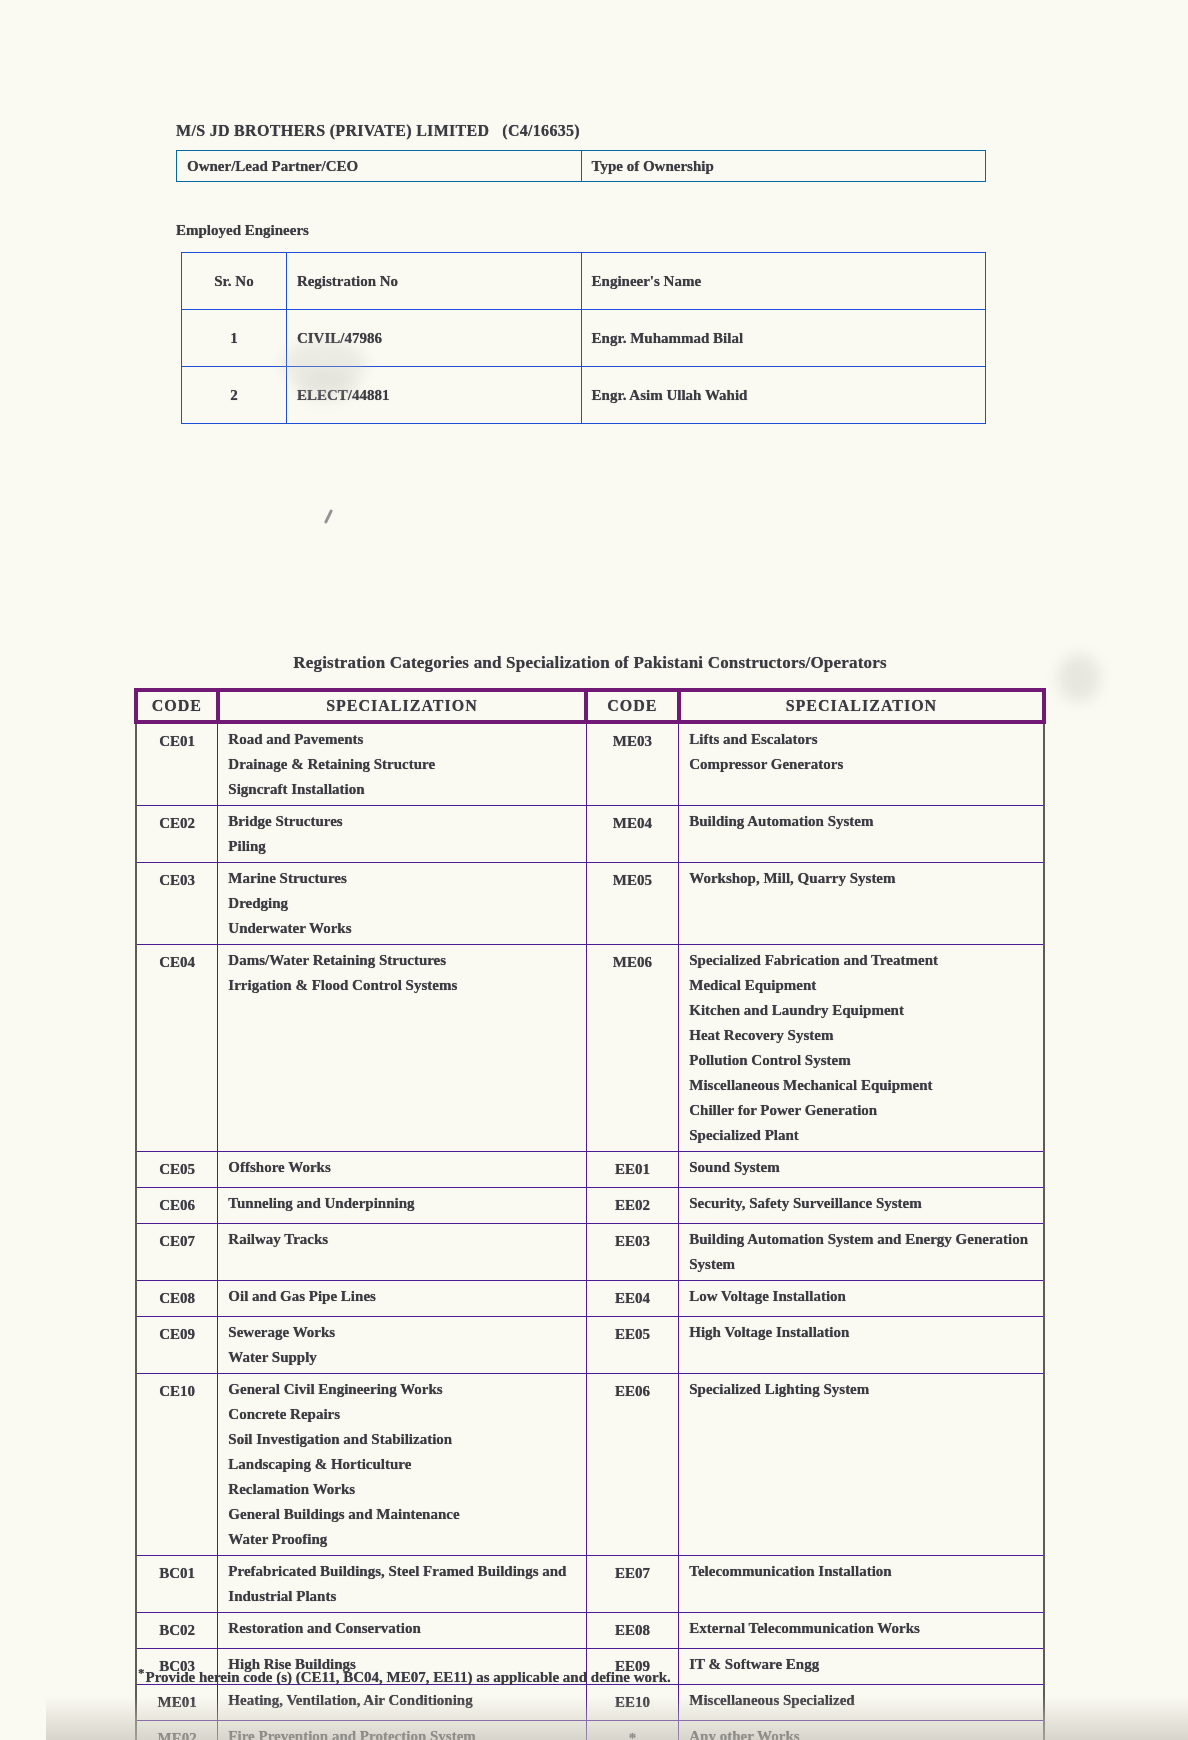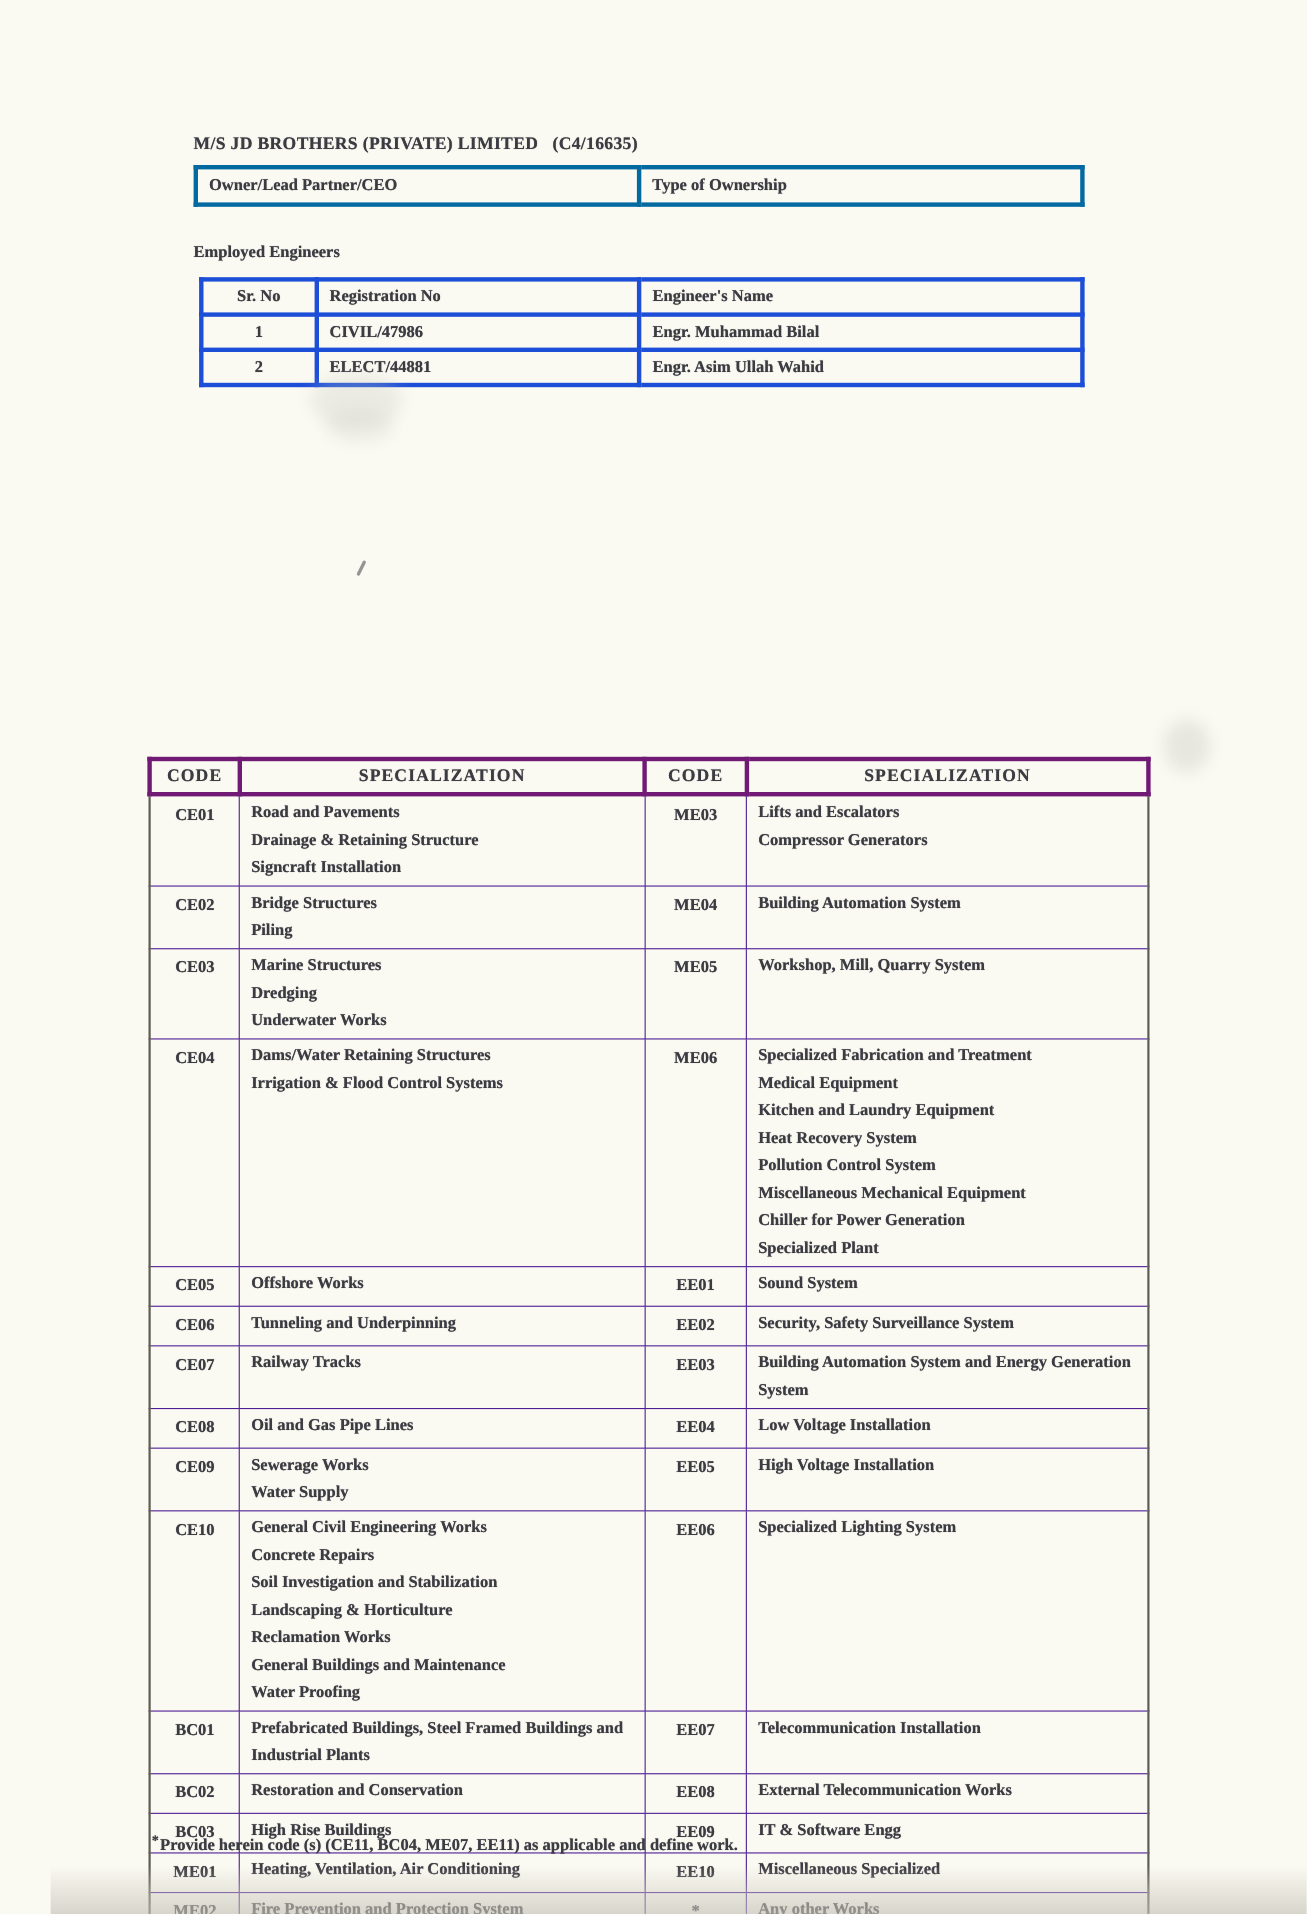--- a/index.html
+++ b/index.html
@@ -14,30 +14,30 @@
   .page{position:absolute;inset:0;text-shadow:0 0 .7px rgba(55,55,65,.75);margin-left:46px;}
 
   .doc-title{
     position:absolute;left:130px;top:122px;
     font-size:16px;font-weight:bold;letter-spacing:.3px;white-space:pre;
   }
 
   table{border-collapse:collapse;}
   .owner-table{position:absolute;left:130px;top:150px;width:810px;}
   .owner-table td{
-    border:4px solid #0369a1;font-weight:bold;font-size:15px;
+    border:1px solid #0369a1;font-weight:bold;font-size:15px;
     padding:4px 10px;height:22px;vertical-align:middle;
   }
 
   .label-eng{position:absolute;left:130px;top:222px;font-weight:bold;font-size:15px;}
 
   .eng-table{position:absolute;left:135px;top:252px;width:805px;}
   .eng-table th,.eng-table td{
-    border:4px solid #1d4ed8;font-weight:bold;font-size:15px;
-    padding:4px 10px;height:20px;text-align:left;vertical-align:middle;
+    border:1px solid #1d4ed8;font-weight:bold;font-size:15px;
+    padding:18px 10px;height:20px;text-align:left;vertical-align:middle;
   }
   .eng-table .c-center{text-align:center;}
 
   .reg-title{
     position:absolute;left:88px;top:653px;width:912px;
     text-align:center;font-size:17px;font-weight:bold;letter-spacing:.2px;
   }
   .reg-table{
     position:absolute;left:88px;top:688px;width:912px;
     border:2px solid #5e5d55;
@@ -109,20 +109,21 @@
           <td>Engr. Muhammad Bilal</td>
         </tr>
         <tr>
           <td class="c-center">2</td>
           <td>ELECT/44881</td>
           <td>Engr. Asim Ullah Wahid</td>
         </tr>
       </tbody>
   </table>
 
+  <div class="reg-title">Registration Categories and Specialization of Pakistani Constructors/Operators</div>
 
   <table class="reg-table">
     <colgroup>
       <col style="width:82px">
         <col style="width:370px">
         <col style="width:93px">
         <col style="width:367px">
     </colgroup>
     <thead>
       <tr>

